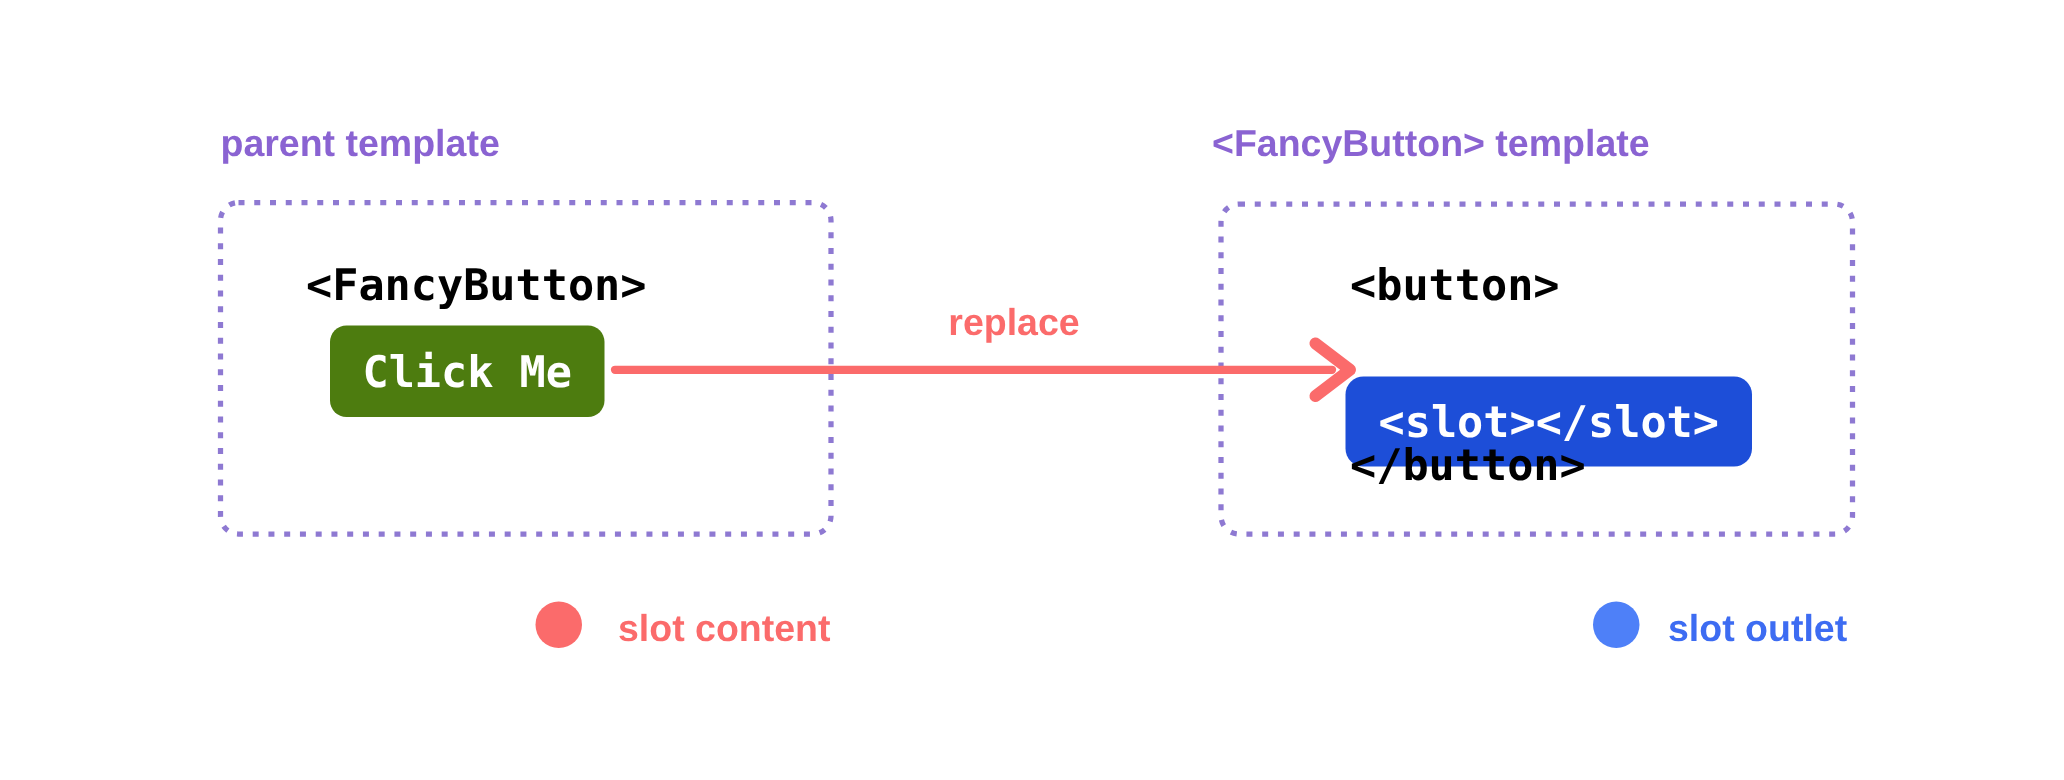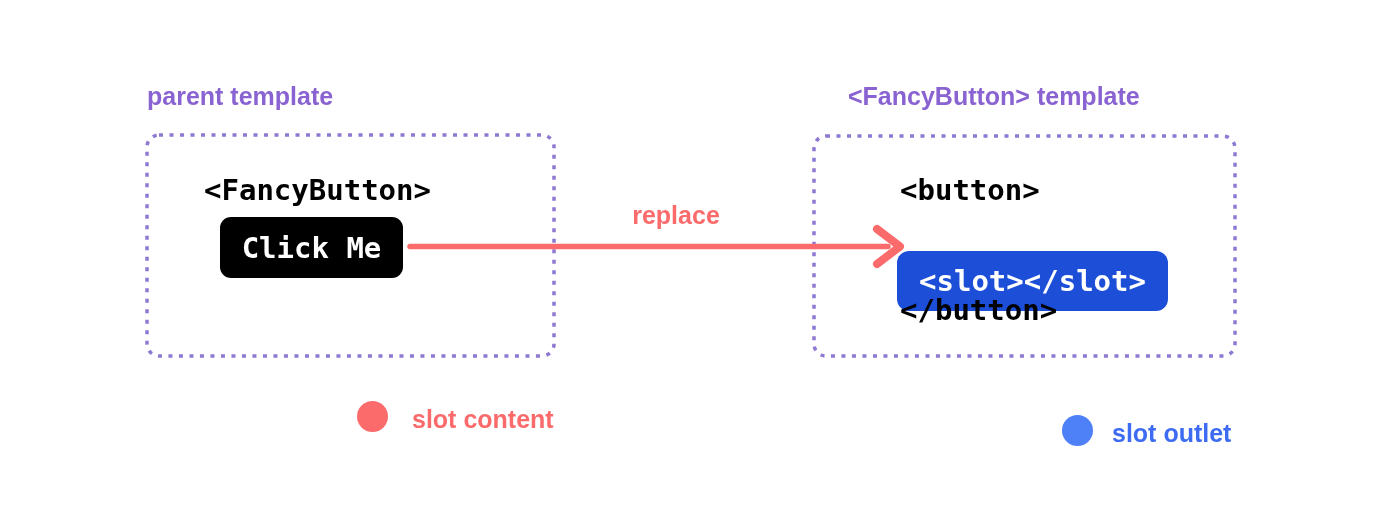--- a/index.html
+++ b/index.html
@@ -20,21 +20,21 @@
   .title {
     position: absolute;
     top: 84px;
     font-size: 25px;
     line-height: 25px;
     font-weight: bold;
     color: #8a63d2;
     white-space: nowrap;
   }
   .title-left  { left: 147px; }
-  .title-right { left: 848px; }
+  .title-right { left: 808px; }
   .code {
     position: absolute;
     font-family: "DejaVu Sans Mono", monospace;
     font-weight: bold;
     font-size: 29px;
     line-height: 29px;
     color: #000000;
     white-space: nowrap;
   }
   .tag-open-left   { left: 204px; top: 176px; }
@@ -48,21 +48,21 @@
     justify-content: center;
     font-family: "DejaVu Sans Mono", monospace;
     font-weight: bold;
     font-size: 29px;
     color: #ffffff;
     white-space: nowrap;
   }
   .chip-red {
     left: 220px; top: 217px;
     width: 183px; height: 61px;
-    background: #000000;
+    background: #4d7c0f;
     border-radius: 11px;
   }
   .chip-blue {
     left: 897px; top: 216px;
     width: 271px; height: 60px;
     background: #1d4ed8;
     border-radius: 12px;
     margin-top: 35px;
   }
   .arrow-label {
@@ -76,21 +76,21 @@
     white-space: nowrap;
   }
   .legend-item {
     position: absolute;
     top: 401px;
     display: flex;
     align-items: flex-end;
     height: 31px;
   }
   .legend-red  { left: 357px; }
-  .legend-blue { left: 1062px; margin-top: 14px; }
+  .legend-blue { left: 1062px; }
   .legend-dot {
     width: 31px; height: 31px;
     border-radius: 50%;
     flex: 0 0 auto;
   }
   .legend-dot-red  { background: #fb6b6b; margin-right: 24px; }
   .legend-dot-blue { background: #4e80f8; margin-right: 19px; }
   .legend-label {
     font-size: 25px;
     line-height: 25px;

